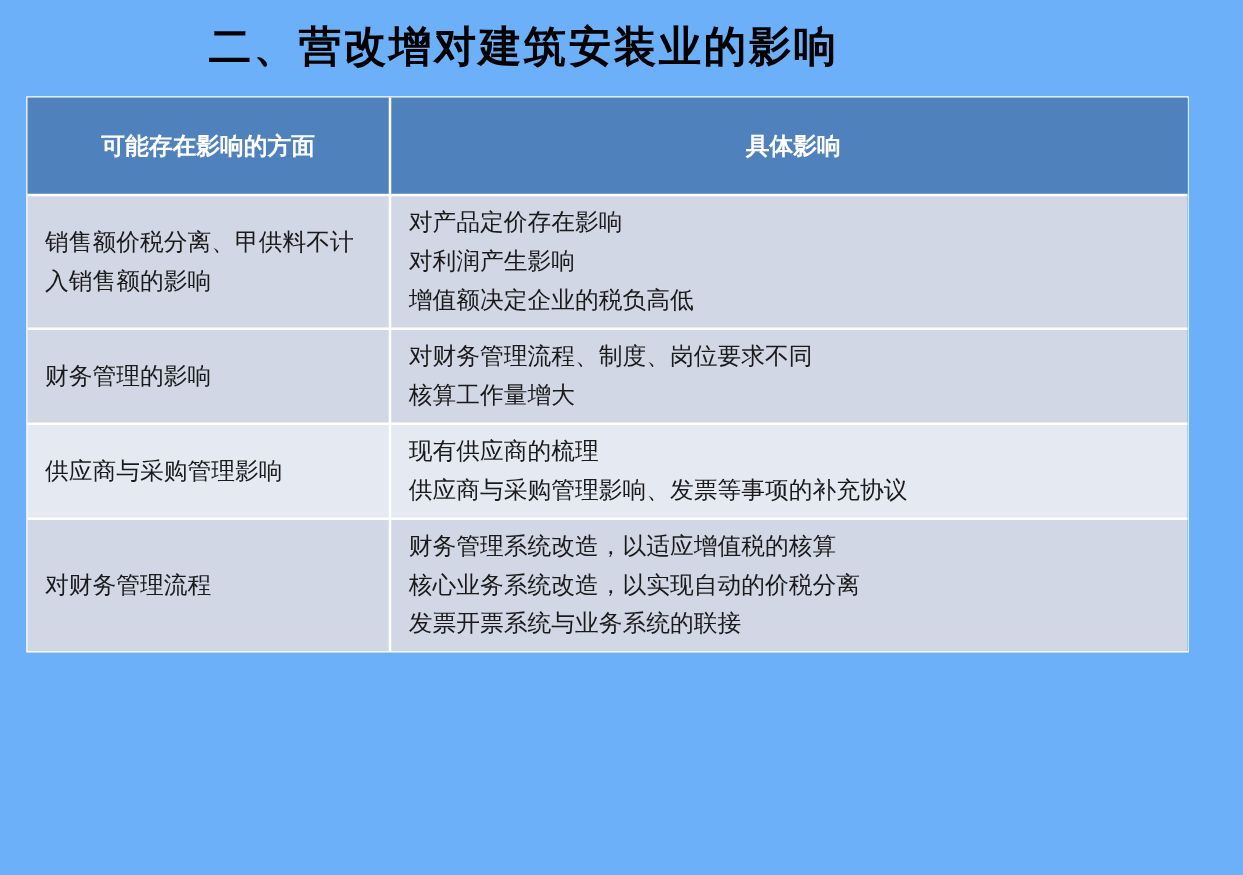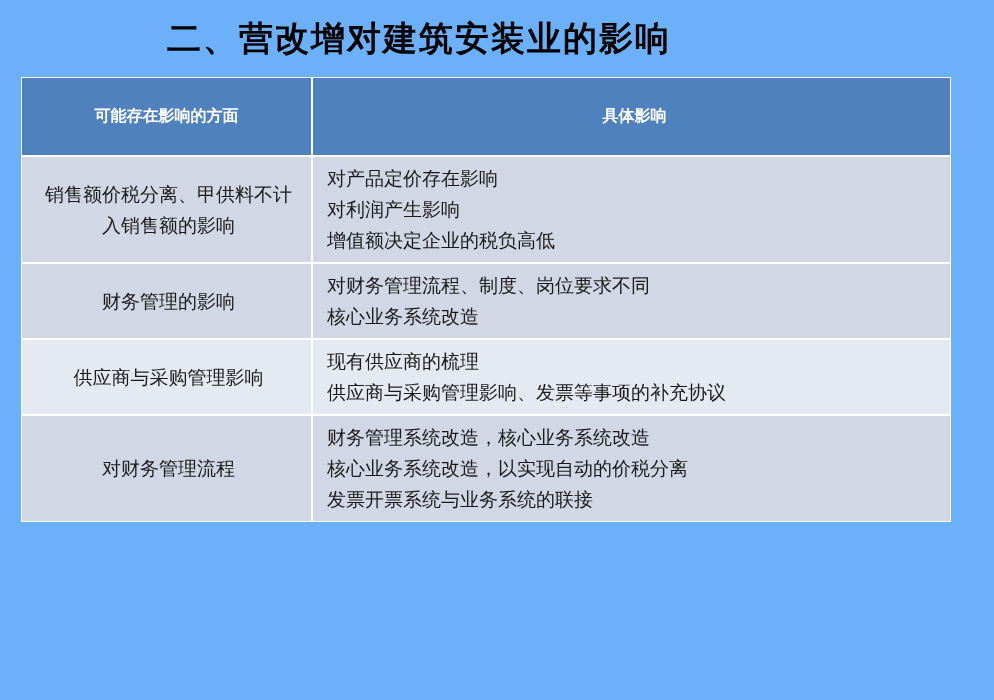--- a/index.html
+++ b/index.html
@@ -43,21 +43,21 @@
     box-shadow: 0 0 0 1px #ffffff;
   }
   .impact-table col.col-aspect { width: 290px; }
   .impact-table col.col-detail { width: 638px; }
 
   .impact-table thead th {
     background: #4f81bd;
     color: #ffffff;
     font-family: "DejaVu Serif", "Liberation Serif", serif;
     font-weight: bold;
-    font-size: 16px;
+    font-size: 19px;
     height: 77px;
     text-align: center;
     vertical-align: middle;
     border-right: 2px solid #ffffff;
     border-bottom: 2px solid #ffffff;
     padding: 0 6px;
   }
   .impact-table thead th:last-child {
     border-right: none;
     padding-left: 12px;
@@ -81,21 +81,20 @@
   }
   .impact-table tbody tr.row-shade-a td { background: #d2d7e6; }
   .impact-table tbody tr.row-shade-b td { background: #e5e9f2; }
 
   .cell-lines span {
     display: block;
     white-space: nowrap;
   }
   .cell-aspect {
     white-space: normal;
-    text-align: center;
   }
 </style>
 </head>
 <body>
 
 <div class="slide">
 
   <div class="slide-title">二、营改增对建筑安装业的影响</div>
 
   <table class="impact-table">
@@ -118,36 +117,36 @@
           <span>对利润产生影响</span>
           <span>增值额决定企业的税负高低</span>
         </td>
       </tr>
 
 
       <tr class="row-shade-a">
         <td class="cell-aspect">财务管理的影响</td>
         <td class="cell-lines">
           <span>对财务管理流程、制度、岗位要求不同</span>
-          <span>核心业务系统改造</span>
+          <span>核算工作量增大</span>
         </td>
       </tr>
 
       <tr class="row-shade-b">
         <td class="cell-aspect">供应商与采购管理影响</td>
         <td class="cell-lines">
           <span>现有供应商的梳理</span>
           <span>供应商与采购管理影响、发票等事项的补充协议</span>
         </td>
       </tr>
 
       <tr class="row-shade-a">
         <td class="cell-aspect">对财务管理流程</td>
         <td class="cell-lines">
-          <span>财务管理系统改造，核心业务系统改造</span>
+          <span>财务管理系统改造，以适应增值税的核算</span>
           <span>核心业务系统改造，以实现自动的价税分离</span>
           <span>发票开票系统与业务系统的联接</span>
         </td>
       </tr>
 
     </tbody>
   </table>
 
 </div>
 

